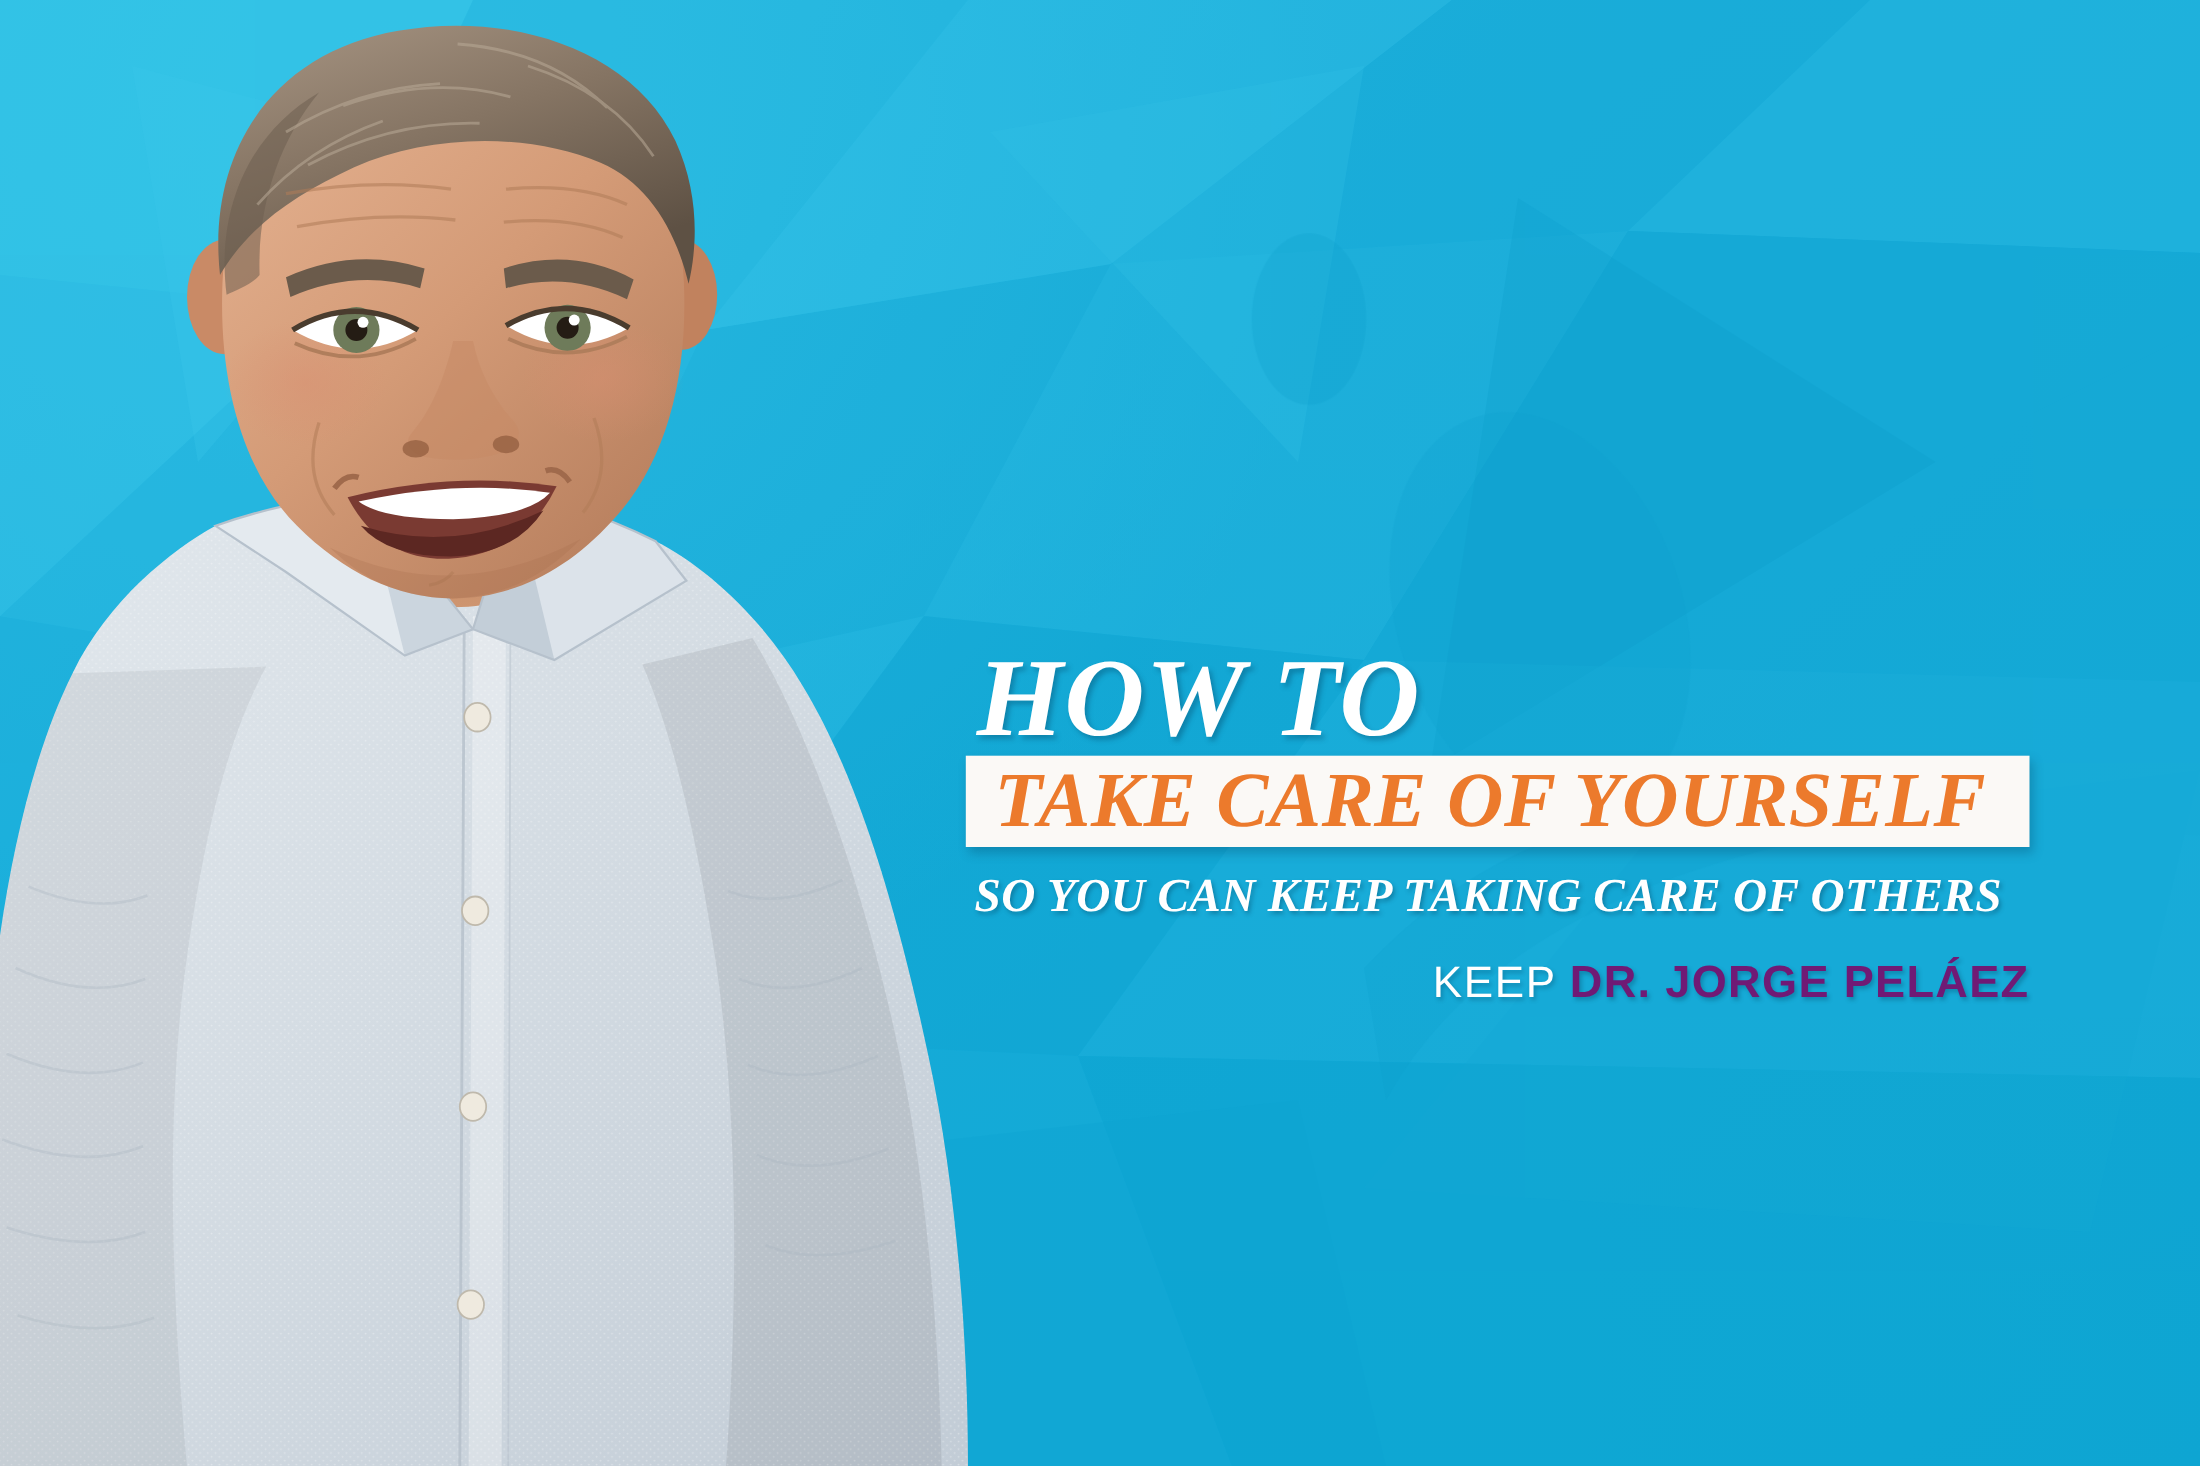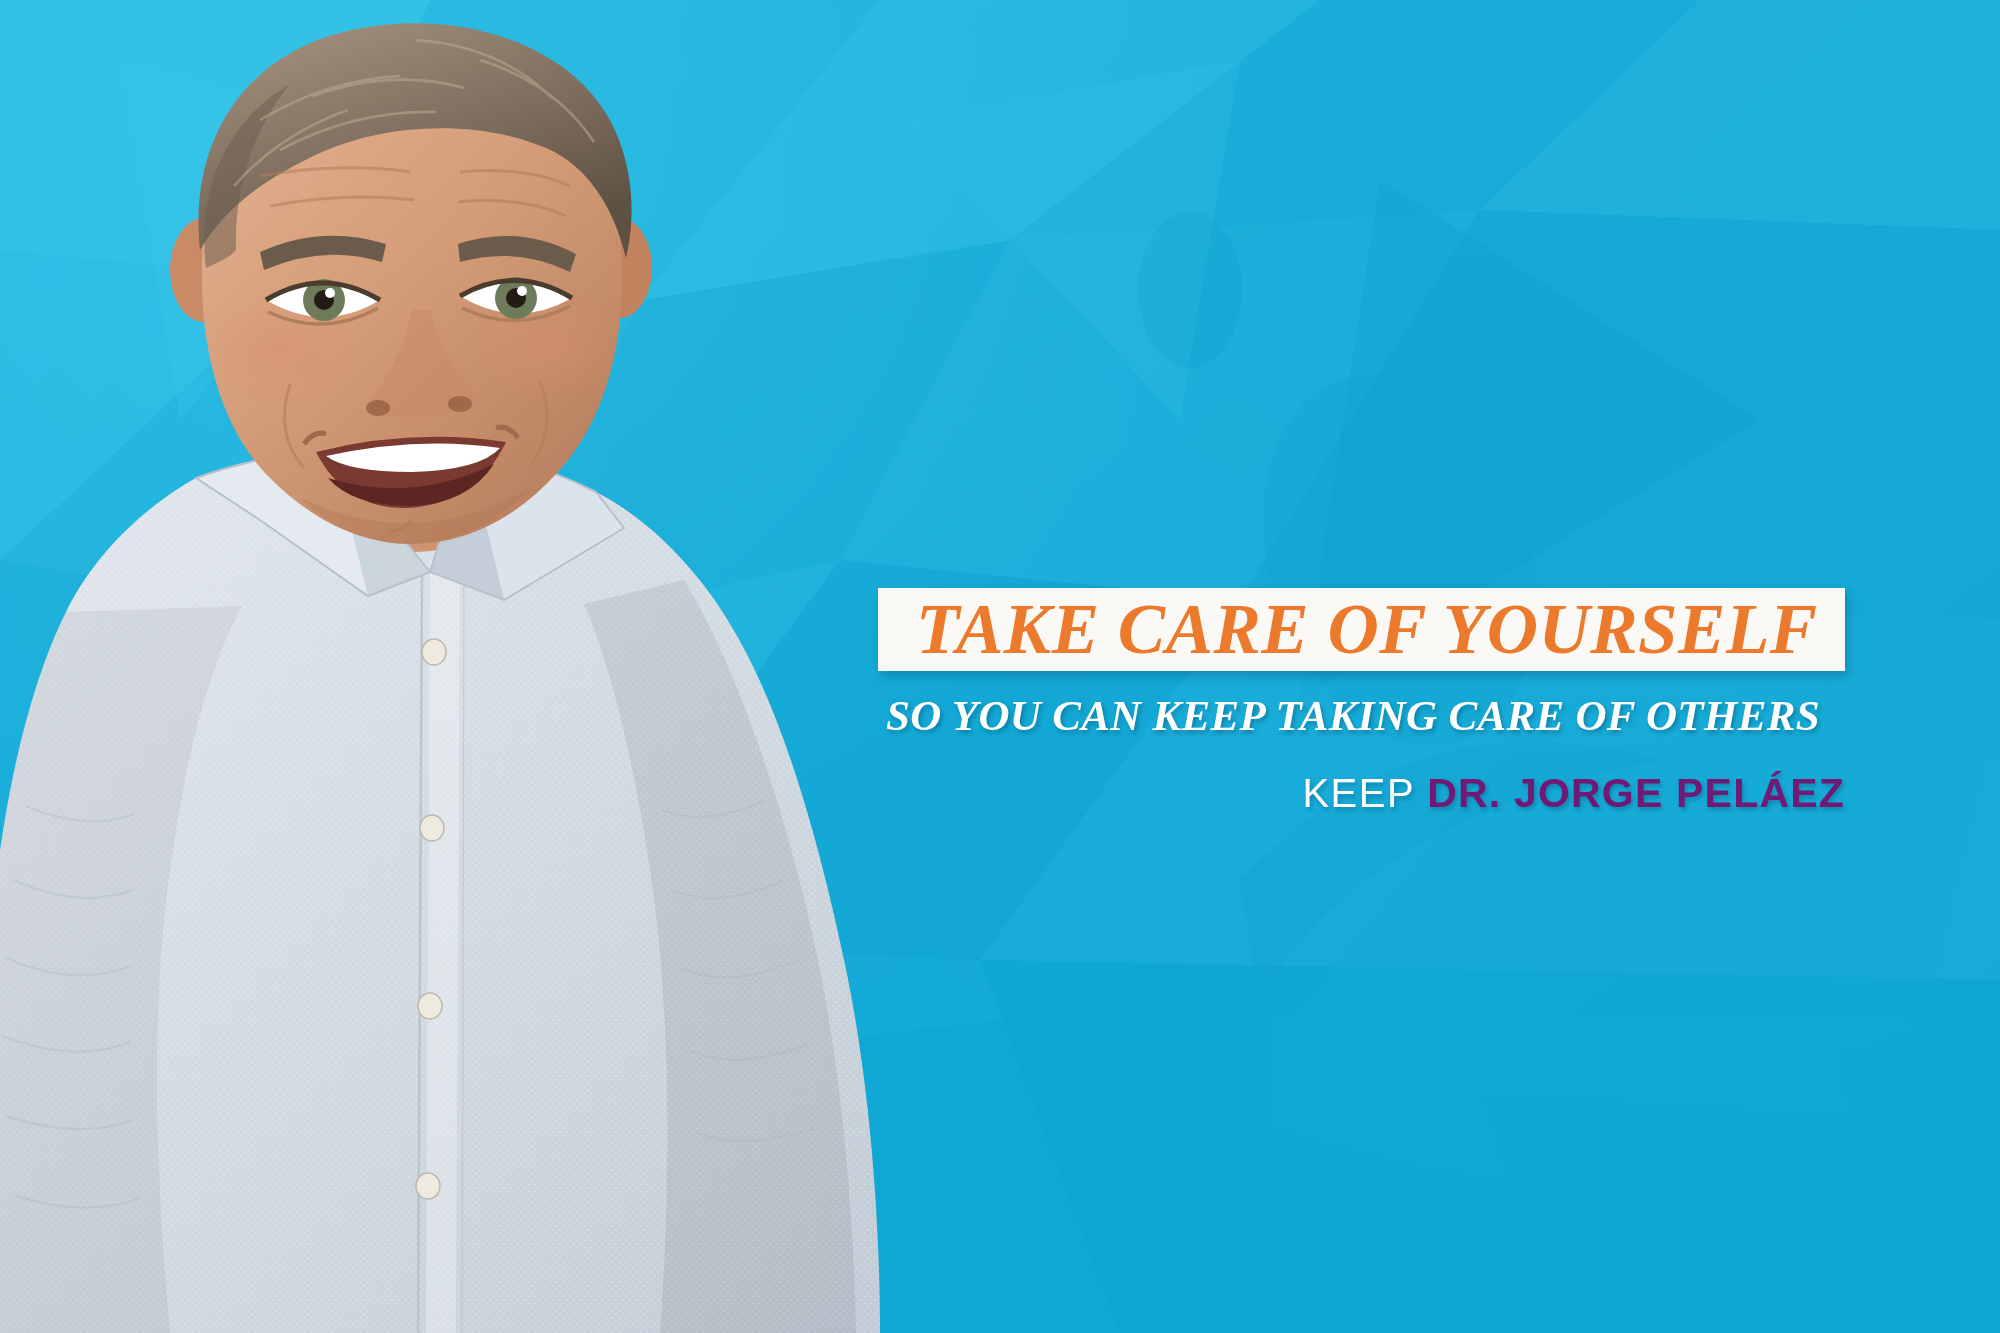--- a/index.html
+++ b/index.html
@@ -60,21 +60,21 @@
     width:967px;
     display:flex; align-items:center;
     box-shadow:3px 5px 9px rgba(0,55,85,0.28);
   }
   .line-take {
     font-family:"Liberation Serif", serif;
     font-weight:bold; font-style:italic;
     font-size:71px; line-height:1;
     letter-spacing:0.5px;
     color:#EC7A2C;
-    margin:12px; padding:0 0 0 26px;
+    margin:0; padding:0 0 0 26px;
     white-space:nowrap;
   }
 
   .line-sub {
     font-family:"Liberation Serif", serif;
     font-weight:bold; font-style:italic;
     font-size:43px; line-height:1;
     letter-spacing:0.3px;
     color:#FFFFFF;
     margin:23px 0 0 8px;
@@ -321,20 +321,21 @@
           <path d="M452,520 q-8,10 -22,12"></path>
         </g>
 
         <path d="M340,498 q112,54 228,-8 q-50,52 -116,54 q-66,0 -112,-46 Z" fill="#A9704E" opacity="0.28"></path>
       </g>
     </svg>
   </div>
 
   <div id="headline">
 
+    <div class="line-how">HOW TO</div>
 
     <div class="banner">
       <div class="line-take">TAKE CARE OF YOURSELF</div>
     </div>
 
     <div class="line-sub">SO YOU CAN KEEP TAKING CARE OF OTHERS</div>
 
     <div class="line-by">
       <span class="by-with">KEEP</span><span class="by-name">DR. JORGE PELÁEZ</span>
     </div>

